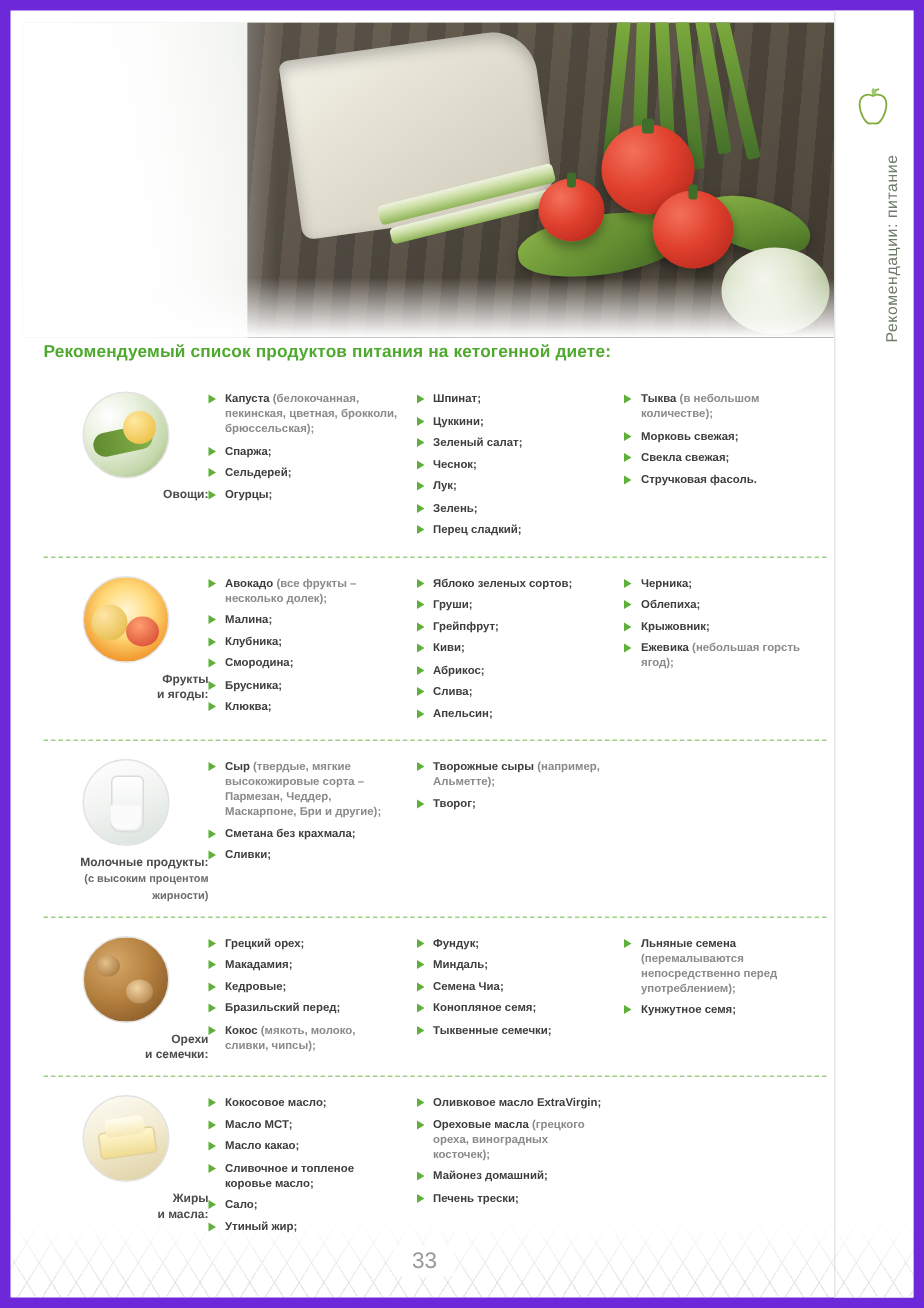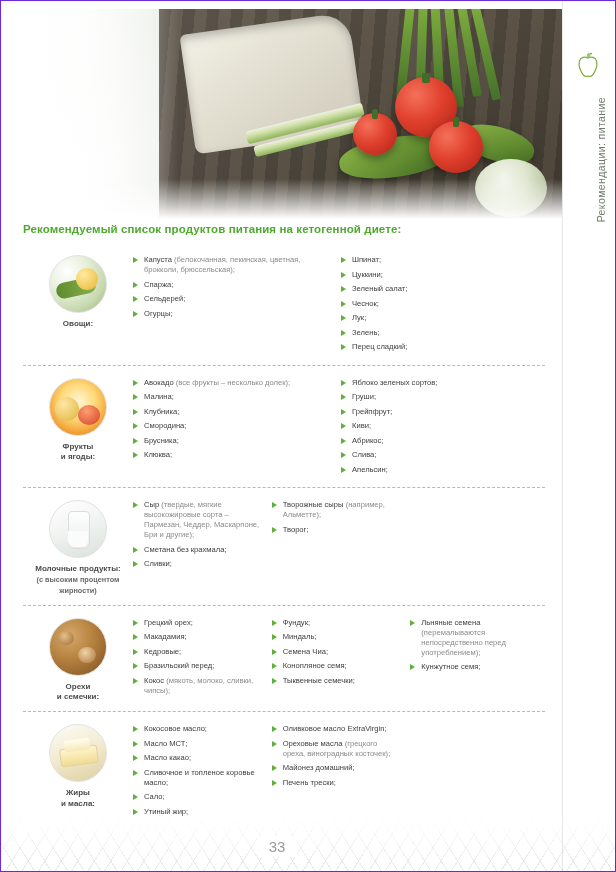--- a/index.html
+++ b/index.html
@@ -12,21 +12,21 @@
     background: #ffffff;
     font-family: "Liberation Sans", sans-serif;
     color: #3b3b3b;
     overflow: hidden;
   }
   .page {
     position: relative;
     width: 616px;
     height: 872px;
     box-sizing: border-box;
-    border: 1px solid #6d28d9;
+    border: 7px solid #6d28d9;
     background: #fff;
     overflow: hidden;
   }
 
   
   .hero {
     position: absolute;
     top: 8px;
     left: 8px;
     width: 556px;
@@ -169,32 +169,34 @@
     margin: 0 auto 6px auto;
     border: 1px solid #e2e2e2;
     overflow: hidden;
     position: relative;
   }
   .cat-label {
     font-size: 8px;
     font-weight: bold;
     color: #4b4b4b;
     line-height: 1.35;
+    text-align: right;
   }
   .cat-label .sub {
     font-weight: bold;
     font-size: 7.3px;
     color: #6a6a6a;
   }
 
   .cols {
     display: flex;
     flex: 1 1 auto;
     gap: 4px;
     padding-top: 2px;
+    font-weight: bold;
   }
   .col {
     flex: 1 1 0;
     padding-right: 8px;
   }
   .item {
     position: relative;
     padding-left: 11px;
     margin-bottom: 4.5px;
     font-size: 7.6px;
@@ -361,20 +363,26 @@
         </div>
         <div class="col">
           <div class="item"><span class="bullet"></span><span>Шпинат;</span></div>
           <div class="item"><span class="bullet"></span><span>Цуккини;</span></div>
           <div class="item"><span class="bullet"></span><span>Зеленый салат;</span></div>
           <div class="item"><span class="bullet"></span><span>Чеснок;</span></div>
           <div class="item"><span class="bullet"></span><span>Лук;</span></div>
           <div class="item"><span class="bullet"></span><span>Зелень;</span></div>
           <div class="item"><span class="bullet"></span><span>Перец сладкий;</span></div>
         </div>
+        <div class="col">
+          <div class="item"><span class="bullet"></span><span>Тыква </span><span class="muted">(в небольшом количестве);</span></div>
+          <div class="item"><span class="bullet"></span><span>Морковь свежая;</span></div>
+          <div class="item"><span class="bullet"></span><span>Свекла свежая;</span></div>
+          <div class="item"><span class="bullet"></span><span>Стручковая фасоль.</span></div>
+        </div>
       </div>
     </div>
 
     <div class="row">
       <div class="cat">
         <div class="thumb t-fruit"></div>
         <div class="cat-label" style="white-space:pre-line">Фрукты
 и ягоды:</div>
       </div>
       <div class="cols">
@@ -388,20 +396,26 @@
         </div>
         <div class="col">
           <div class="item"><span class="bullet"></span><span>Яблоко зеленых сортов;</span></div>
           <div class="item"><span class="bullet"></span><span>Груши;</span></div>
           <div class="item"><span class="bullet"></span><span>Грейпфрут;</span></div>
           <div class="item"><span class="bullet"></span><span>Киви;</span></div>
           <div class="item"><span class="bullet"></span><span>Абрикос;</span></div>
           <div class="item"><span class="bullet"></span><span>Слива;</span></div>
           <div class="item"><span class="bullet"></span><span>Апельсин;</span></div>
         </div>
+        <div class="col">
+          <div class="item"><span class="bullet"></span><span>Черника;</span></div>
+          <div class="item"><span class="bullet"></span><span>Облепиха;</span></div>
+          <div class="item"><span class="bullet"></span><span>Крыжовник;</span></div>
+          <div class="item"><span class="bullet"></span><span>Ежевика </span><span class="muted">(небольшая горсть ягод);</span></div>
+        </div>
       </div>
     </div>
 
     <div class="row">
       <div class="cat">
         <div class="thumb t-milk"></div>
         <div class="cat-label">
           <span>Молочные продукты:</span><br>
           <span class="sub">(с высоким процентом жирности)</span>
         </div>

